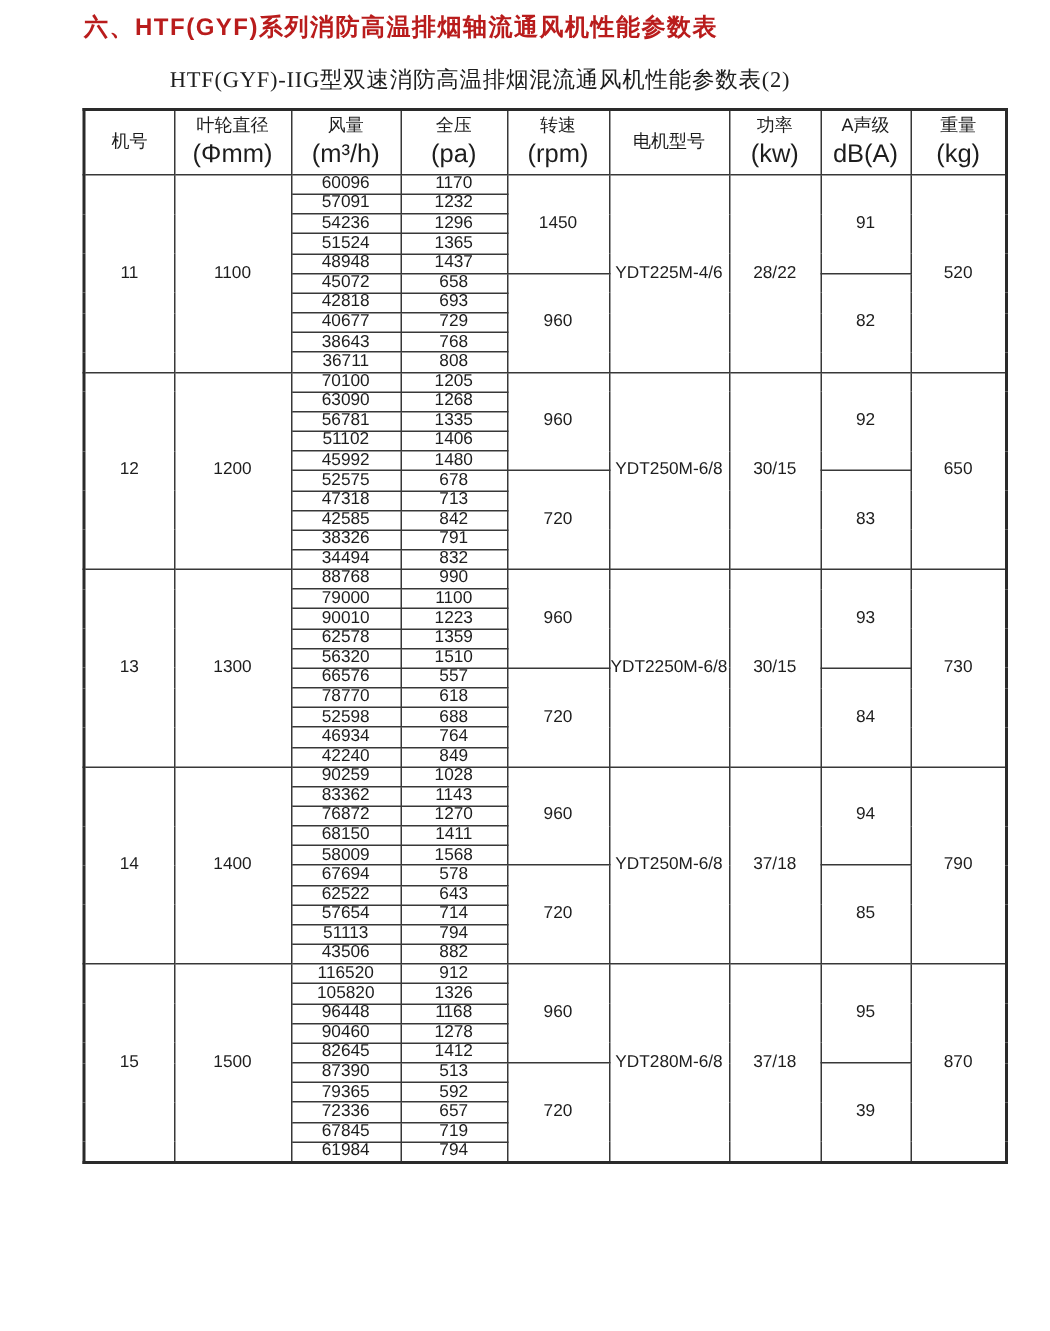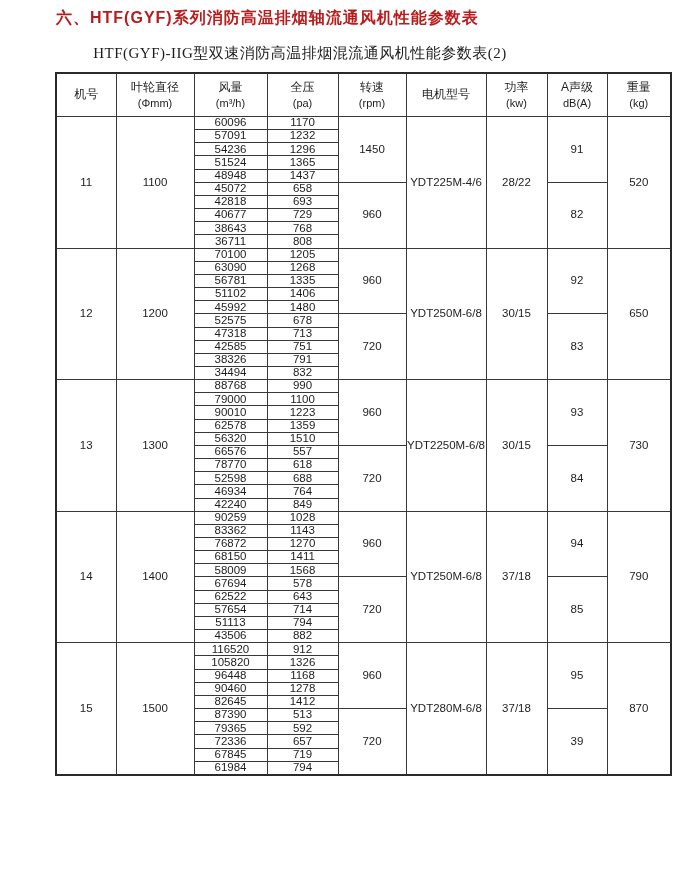--- a/index.html
+++ b/index.html
@@ -29,20 +29,21 @@
     position: absolute;
     left: 0;
     top: 44px;
     width: 600px;
     text-align: center;
     font-family: "Liberation Serif", "DejaVu Serif", serif;
     font-size: 15px;
     letter-spacing: 0.5px;
     color: #1c1c1c;
     white-space: nowrap;
+    padding-left: 20px;
   }
   table.perf {
     position: absolute;
     left: 55px;
     top: 72px;
     width: 615px;
     height: 704px;
     border-collapse: collapse;
     table-layout: fixed;
     border: 2px solid #2a2a2a;
@@ -61,21 +62,21 @@
     line-height: 1.3;
     color: #1d1d1d;
   }
   table.perf td {
     font-size: 11.5px;
     line-height: 1;
     color: #1d1d1d;
     white-space: nowrap;
   }
   th .unit-line {
-    font-size: 11px;
+    font-size: 17px;
   }
 </style>
 </head>
 <body>
 
 <div class="doc-title">六、HTF(GYF)系列消防高温排烟轴流通风机性能参数表</div>
 <div class="doc-subtitle">HTF(GYF)-IIG型双速消防高温排烟混流通风机性能参数表(2)</div>
 
 <table class="perf">
   <colgroup>
@@ -211,21 +212,21 @@
         <td>678</td>
         <td rowspan="5">720</td>
         <td rowspan="5">83</td>
       </tr>
       <tr>
         <td>47318</td>
         <td>713</td>
       </tr>
       <tr>
         <td>42585</td>
-        <td>751</td>
+        <td>842</td>
       </tr>
       <tr>
         <td>38326</td>
         <td>791</td>
       </tr>
       <tr>
         <td>34494</td>
         <td>832</td>
       </tr>
       <tr>

